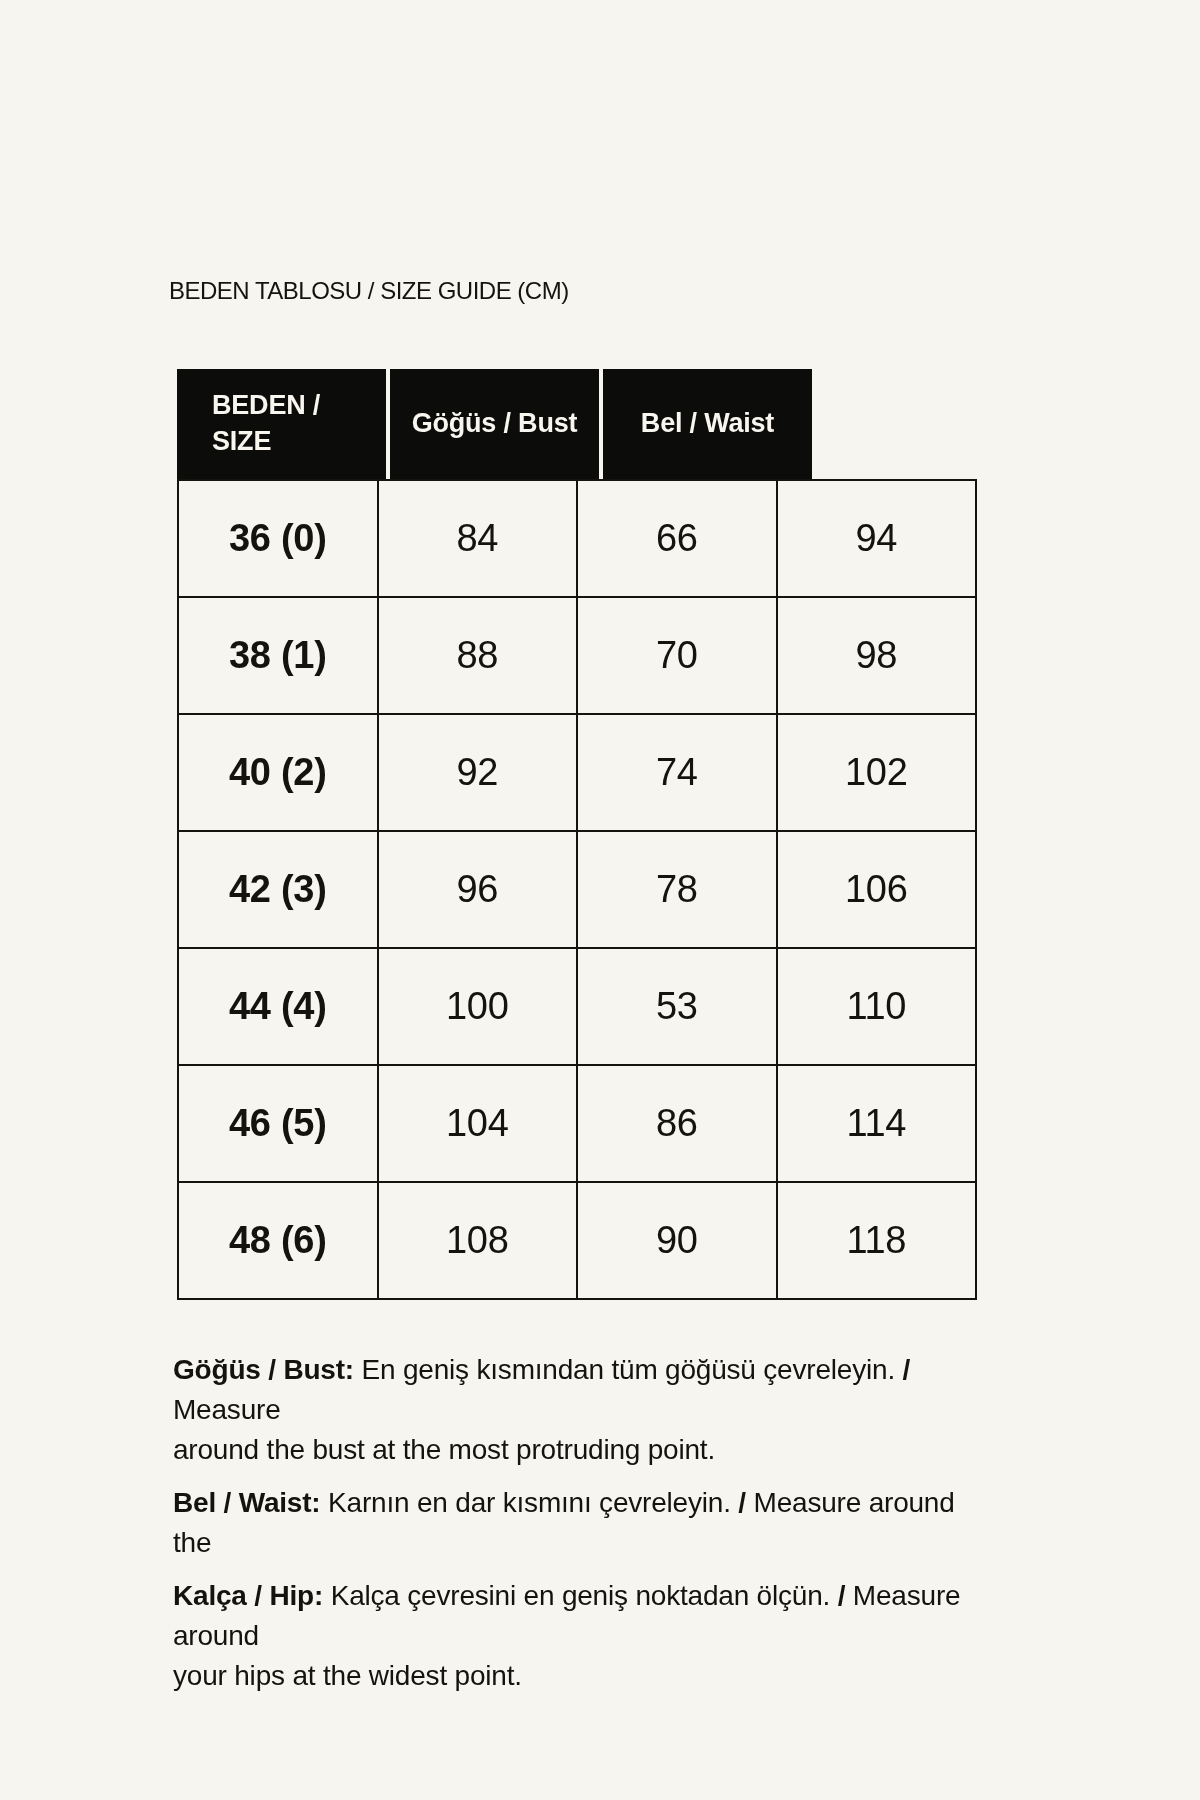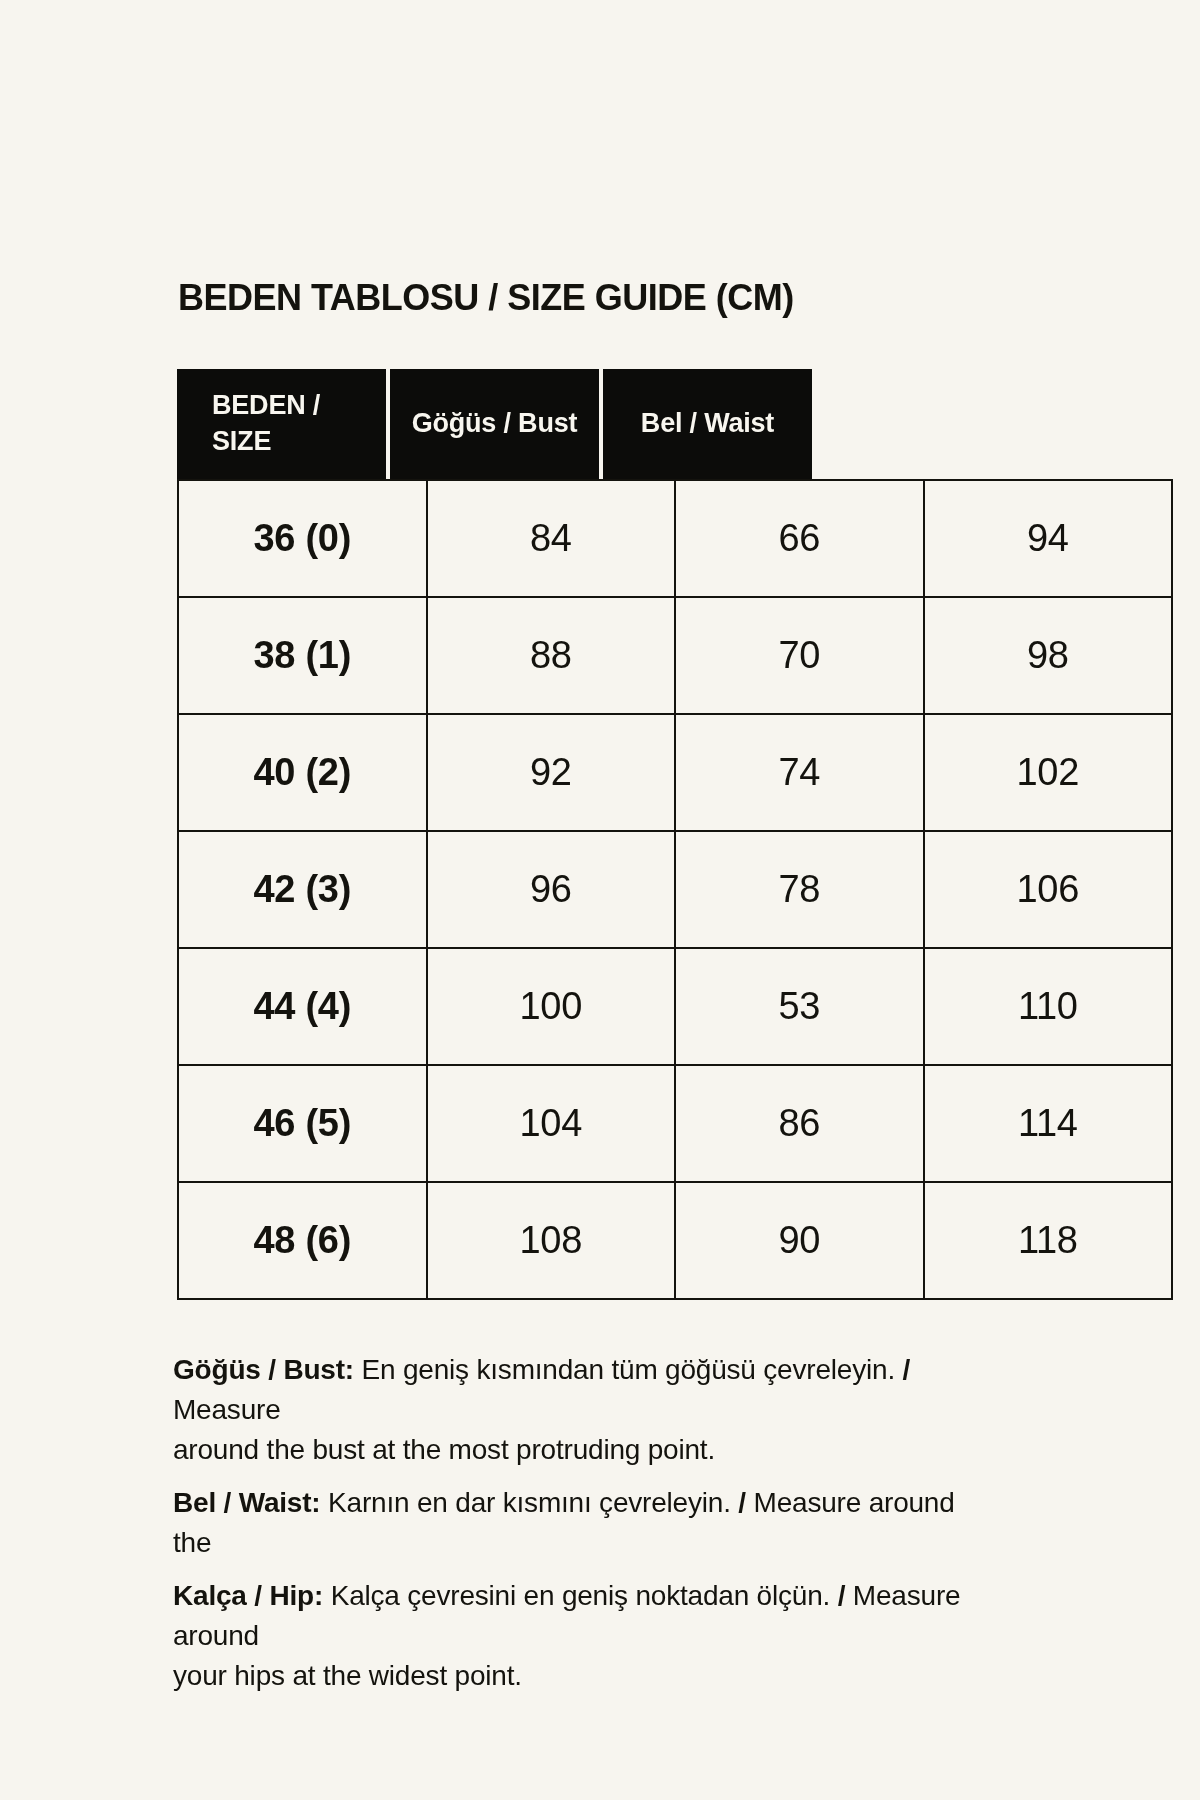--- a/index.html
+++ b/index.html
@@ -9,24 +9,24 @@
     width: 1200px;
     height: 1800px;
     margin: 0 auto;
     background: var(--bg, #f7f5ef);
     color: var(--fg, #14130e);
     font-family: "Liberation Sans", "DejaVu Sans", sans-serif;
     overflow: hidden;
   }
   .title {
     position: absolute;
-    left: 178px;
+    left: 169px;
     top: 277px;
-    font-size: 36px;
-    font-weight: bold;
+    font-size: 24px;
+    font-weight: normal;
     letter-spacing: -0.5px;
     white-space: nowrap;
     color: var(--fg, #14130e);
   }
   .table-wrap {
     position: absolute;
     left: 177px;
     top: 369px;
     width: 848px;
   }
@@ -51,21 +51,21 @@
   }
   .th.th-first {
     justify-content: flex-start;
     text-align: left;
     padding-left: 35px;
     padding-right: 38px;
   }
   table.tbody {
     border-collapse: collapse;
     table-layout: fixed;
-    width: 996px;
+    width: 800px;
   }
   table.tbody td {
     border: 2px solid var(--border, #14130e);
     height: 117px;
     text-align: center;
     vertical-align: middle;
     font-size: 38px;
     letter-spacing: -0.3px;
     color: var(--fg, #14130e);
   }

